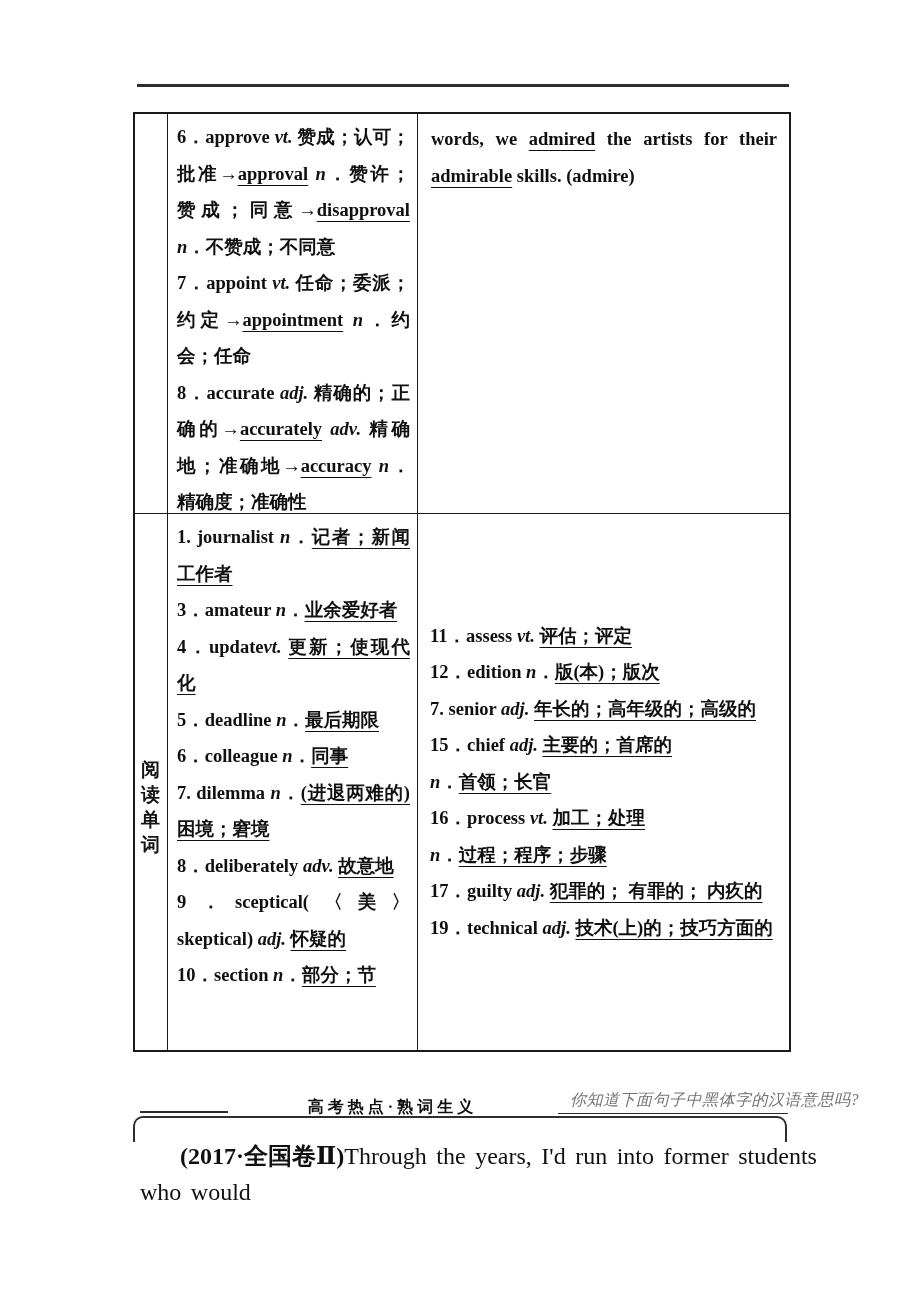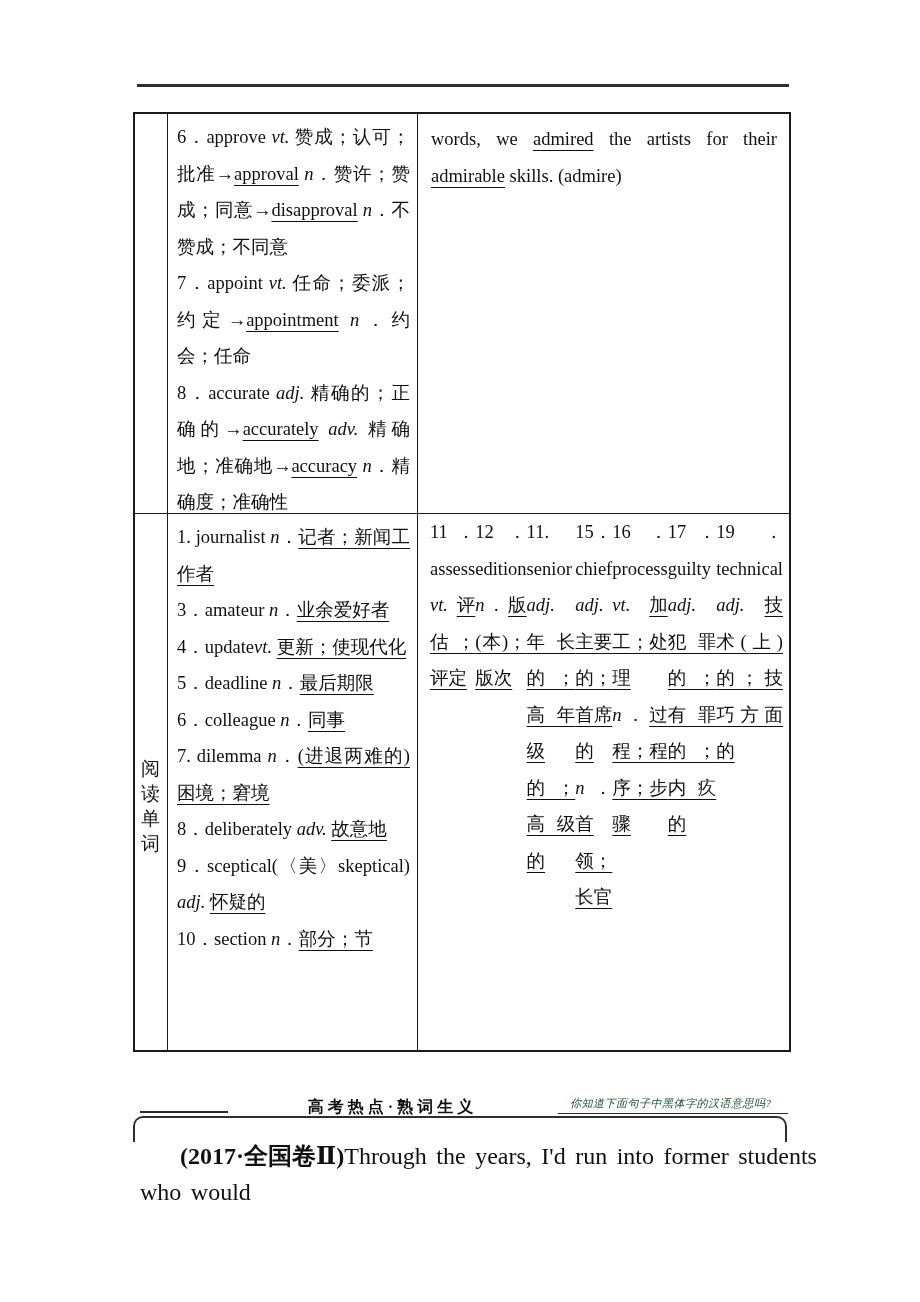--- a/index.html
+++ b/index.html
@@ -4,41 +4,41 @@
 <style>
   html,body{margin:0;padding:0;background:#ffffff;}
   .page{
     position:relative;width:920px;height:1302px;background:#ffffff;
     font-family:"Liberation Serif","DejaVu Serif",serif;color:#101010;overflow:hidden;
   }
   .top-rule{position:absolute;left:137px;top:84px;width:652px;height:3px;background:#2e2e2e;}
   .vtable{
     position:absolute;left:133px;top:112px;width:658px;height:940px;
     border:2px solid #1a1a1a;box-sizing:border-box;
-    display:grid;grid-template-columns:33px 250px 1fr;grid-template-rows:400px 1fr;
+    display:grid;grid-template-columns:33px 250px 1fr;grid-template-rows:400px 1fr;font-weight:bold;
   }
   .cell{box-sizing:border-box;overflow:hidden;}
   .bR{border-right:1.5px solid #1a1a1a;}
   .bB{border-bottom:1.5px solid #1a1a1a;}
   .cellB{padding:5px 7px 0 9px;}
   .cellC1{padding:7px 12px 16px 13px;}
-  .cellC2{padding:0 6px 0 12px;display:flex;flex-direction:row;justify-content:center;}
+  .cellC2{padding:0 6px 0 12px;display:flex;flex-direction:column;justify-content:center;}
   .cellA2{display:flex;align-items:center;justify-content:center;}
   .side-label{
     writing-mode:vertical-rl;text-orientation:upright;
     font-size:19px;letter-spacing:25px;line-height:33px;color:#151515;padding-top:22px;
   }
   .vocab-item{margin:0;text-align:justify;font-size:18.5px;line-height:36.5px;color:#101010;}
   .it{font-style:italic;}
   .un{text-decoration:underline;text-underline-offset:4.5px;text-decoration-thickness:1.4px;}
   .hd{position:absolute;left:140px;top:1090px;width:648px;height:28px;display:flex;align-items:flex-end;justify-content:space-between;}
   .hd-rule{width:88px;height:0;border-bottom:2.5px solid #2b2b2b;margin-bottom:5px;flex:none;}
   .hd-title{font-size:16px;font-weight:bold;letter-spacing:4px;color:#111;white-space:nowrap;padding:0 6px 0 5px;}
   .hd-sub-wrap{width:218px;flex:none;border-bottom:1.5px solid #2b2b2b;margin-bottom:4px;padding:0 0 2px 12px;}
-  .hd-sub{font-size:11px;font-style:italic;letter-spacing:0.5px;color:#14532d;white-space:nowrap;}
+  .hd-sub{font-size:16px;font-style:italic;letter-spacing:0.5px;color:#737373;white-space:nowrap;}
   .round-box{
     position:absolute;left:133px;top:1116px;width:654px;height:26px;box-sizing:border-box;
     border:2px solid #2e2e2e;border-bottom:none;border-radius:10px 10px 0 0;background:transparent;
   }
   .exam{position:absolute;left:140px;top:1138px;width:702px;font-size:24px;line-height:36px;
     text-indent:40px;word-spacing:3.5px;margin:0;}
   .exam .bold{font-weight:bold;}
 </style>
 </head>
 <body>
@@ -68,21 +68,21 @@
         <p class="vocab-item"><span>5．deadline </span><span class="it">n</span><span>．</span><span class="un">最后期限</span></p>
         <p class="vocab-item"><span>6．colleague </span><span class="it">n</span><span>．</span><span class="un">同事</span></p>
         <p class="vocab-item"><span>7. dilemma </span><span class="it">n</span><span>．</span><span class="un">(进退两难的)困境；窘境</span></p>
         <p class="vocab-item"><span>8．deliberately </span><span class="it">adv.</span><span> </span><span class="un">故意地</span></p>
         <p class="vocab-item"><span>9．sceptical(〈美〉skeptical) </span><span class="it">adj.</span><span> </span><span class="un">怀疑的</span></p>
         <p class="vocab-item"><span>10．section </span><span class="it">n</span><span>．</span><span class="un">部分；节</span></p>
       </div>
     <div class="cell cellC2">
         <p class="vocab-item"><span>11．assess </span><span class="it">vt.</span><span> </span><span class="un">评估；评定</span></p>
         <p class="vocab-item"><span>12．edition </span><span class="it">n</span><span>．</span><span class="un">版(本)；版次</span></p>
-        <p class="vocab-item"><span>11. senior </span><span class="it">adj.</span><span> </span><span class="un">年长的；高年级的；高级的</span></p>
+        <p class="vocab-item"><span>7. senior </span><span class="it">adj.</span><span> </span><span class="un">年长的；高年级的；高级的</span></p>
         <p class="vocab-item"><span>15．chief </span><span class="it">adj.</span><span> </span><span class="un">主要的；首席的</span><br><span class="it">n</span><span>．</span><span class="un">首领；长官</span></p>
         <p class="vocab-item"><span>16．process </span><span class="it">vt.</span><span> </span><span class="un">加工；处理</span><br><span class="it">n</span><span>．</span><span class="un">过程；程序；步骤</span></p>
         <p class="vocab-item"><span>17．guilty </span><span class="it">adj.</span><span> </span><span class="un">犯罪的； 有罪的； 内疚的</span></p>
         <p class="vocab-item"><span>19．technical </span><span class="it">adj.</span><span> </span><span class="un">技术(上)的；技巧方面的</span></p>
       </div>
   </div>
 
   <div class="hd">
     <div class="hd-rule"></div>
     <span class="hd-title">高考热点·熟词生义</span>

